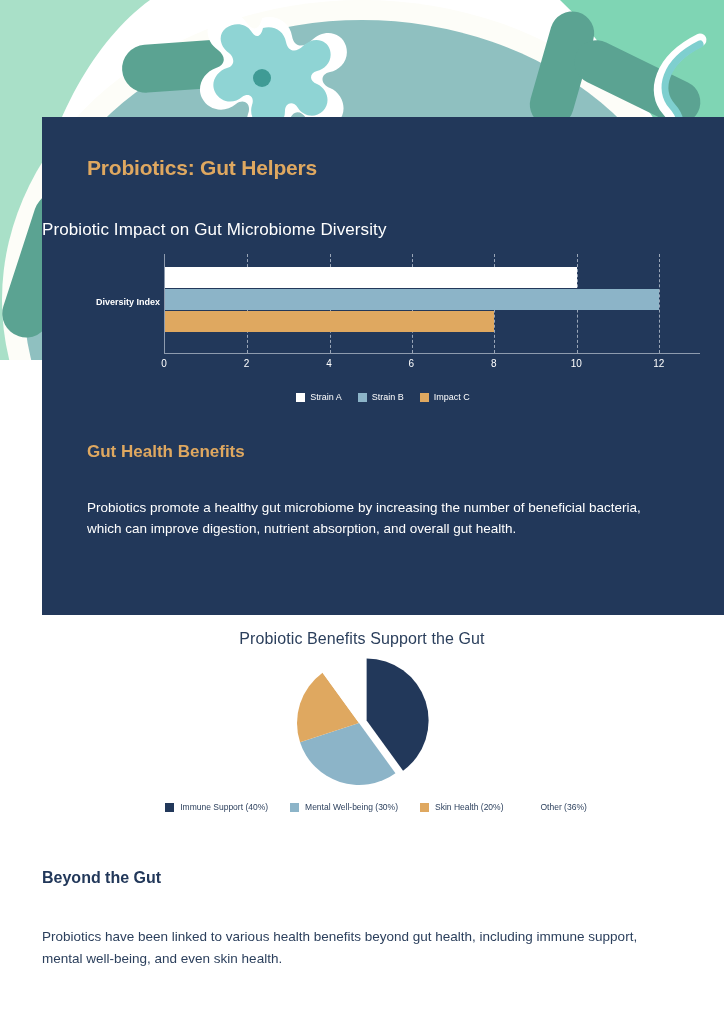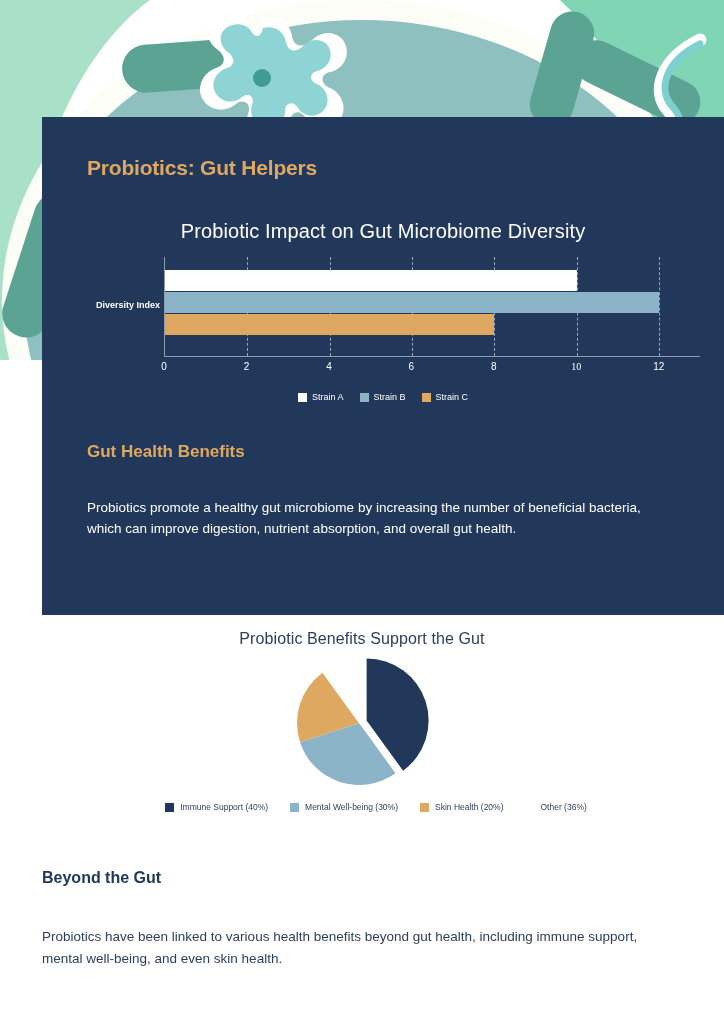--- a/index.html
+++ b/index.html
@@ -25,22 +25,22 @@
   .card-title {
     position:absolute; left:45px; top:39px;
     font-size:21px; font-weight:bold;
     color:#dfa860;
     letter-spacing:-0.2px;
   }
 
   
   .bar-chart-wrap { position:absolute; left:0px; top:103px; width:682px; height:195px; }
   .bar-chart-title {
-    text-align:center; color:#ffffff;
-    font-size:20px; font-weight:400;
+    color:#ffffff;
+    font-size:17px; font-weight:400;
     letter-spacing:0.1px;
   }
   .bar-plot { position:relative; margin-top:14px; height:105px; }
   .cat-label {
     position:absolute; left:0px; top:43px; width:118px;
     text-align:right; color:#ffffff; font-size:9px; font-weight:bold;
   }
   .plot-area {
     position:absolute; left:122px; top:0; right:24px; height:100px;
     border-left:1.5px solid #8e9bae;
@@ -169,37 +169,37 @@
           <div class="bar b0" style="width: 76.9231%; background: rgb(255, 255, 255);"></div>
           <div class="bar b1" style="width: 92.3077%; background: rgb(140, 180, 200);"></div>
           <div class="bar b2" style="width: 61.5385%; background: rgb(223, 168, 96);"></div>
         </div>
       <div class="xticks" id="bar-xticks">
           <div class="xtick" style="left: 0%;">0</div>
           <div class="xtick" style="left: 15.3846%;">2</div>
           <div class="xtick" style="left: 30.7692%;">4</div>
           <div class="xtick" style="left: 46.1538%;">6</div>
           <div class="xtick" style="left: 61.5385%;">8</div>
-          <div class="xtick" style="left: 76.9231%; font-family: Liberation Serif, serif;">10</div>
+          <div class="xtick" style="left: 76.9231%;">10</div>
           <div class="xtick" style="left: 92.3077%;">12</div>
         </div>
     </div>
 
     <div class="bar-legend" id="bar-legend">
         <div class="lg-item">
           <span class="lg-swatch" style="background: rgb(255, 255, 255);"></span>
           <span class="lg-text">Strain A</span>
         </div>
         <div class="lg-item">
           <span class="lg-swatch" style="background: rgb(140, 180, 200);"></span>
           <span class="lg-text">Strain B</span>
         </div>
         <div class="lg-item">
           <span class="lg-swatch" style="background: rgb(223, 168, 96);"></span>
-          <span class="lg-text">Strain C</span>
+          <span class="lg-text">Impact C</span>
         </div>
       </div>
   </div>
 
   <div class="sec-head">Gut Health Benefits</div>
   <div class="sec-body">Probiotics promote a healthy gut microbiome by increasing the number of beneficial bacteria, which can improve digestion, nutrient absorption, and overall gut health.</div>
 </div>
 
 <div class="pie-block">
   <div class="pie-title">Probiotic Benefits Support the Gut</div>

